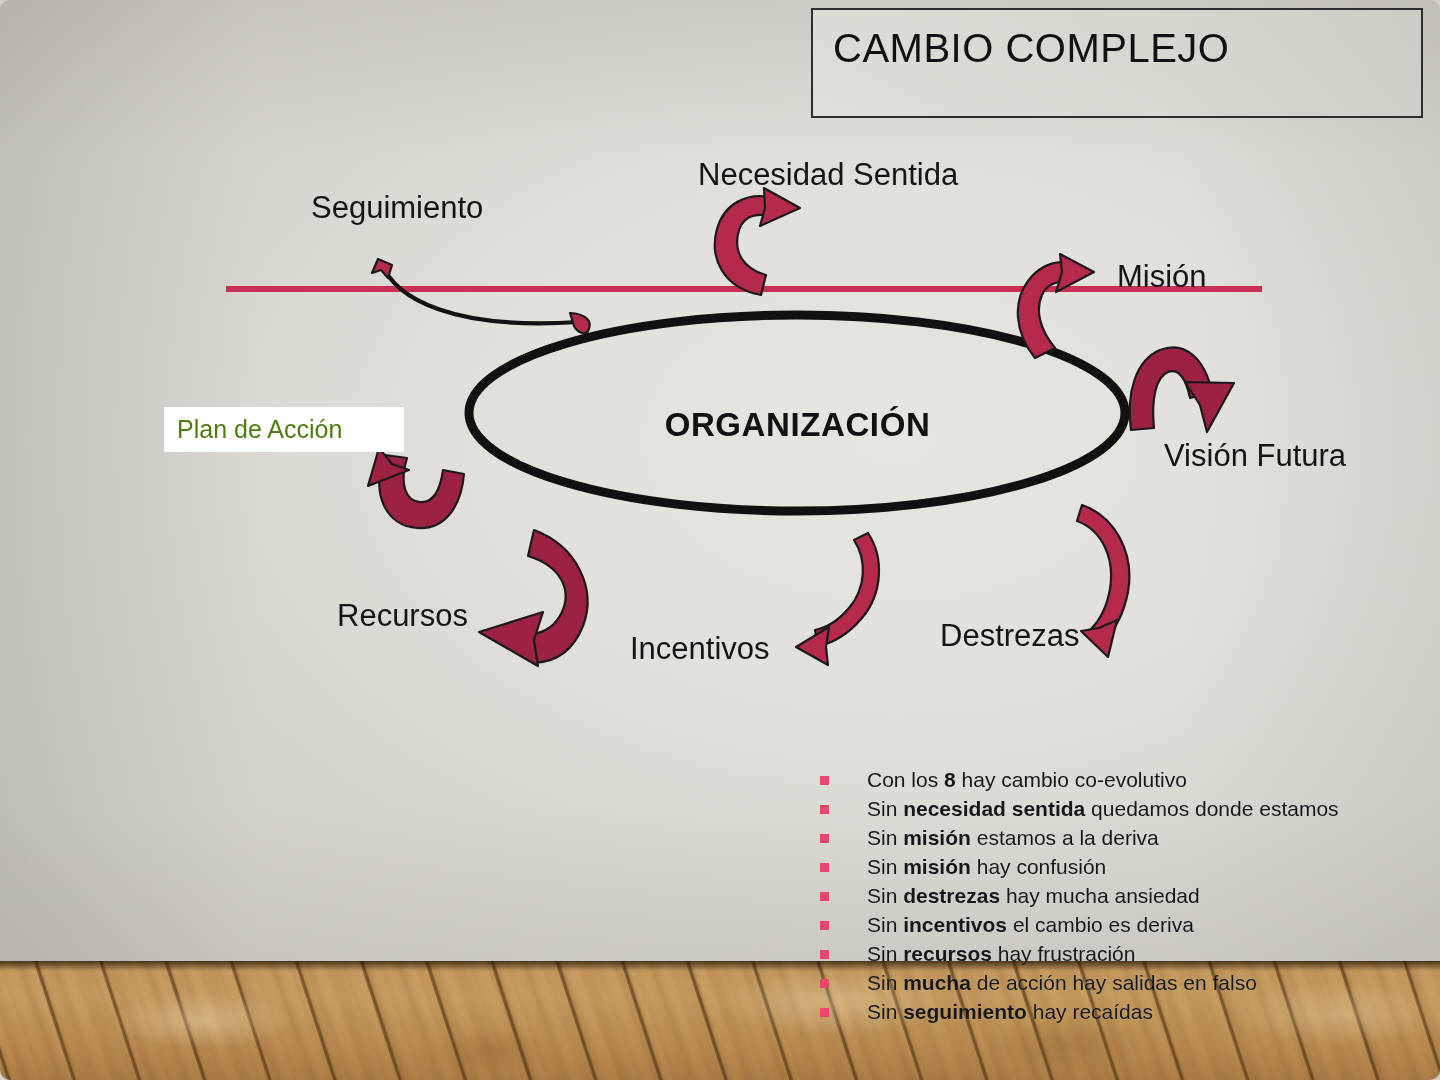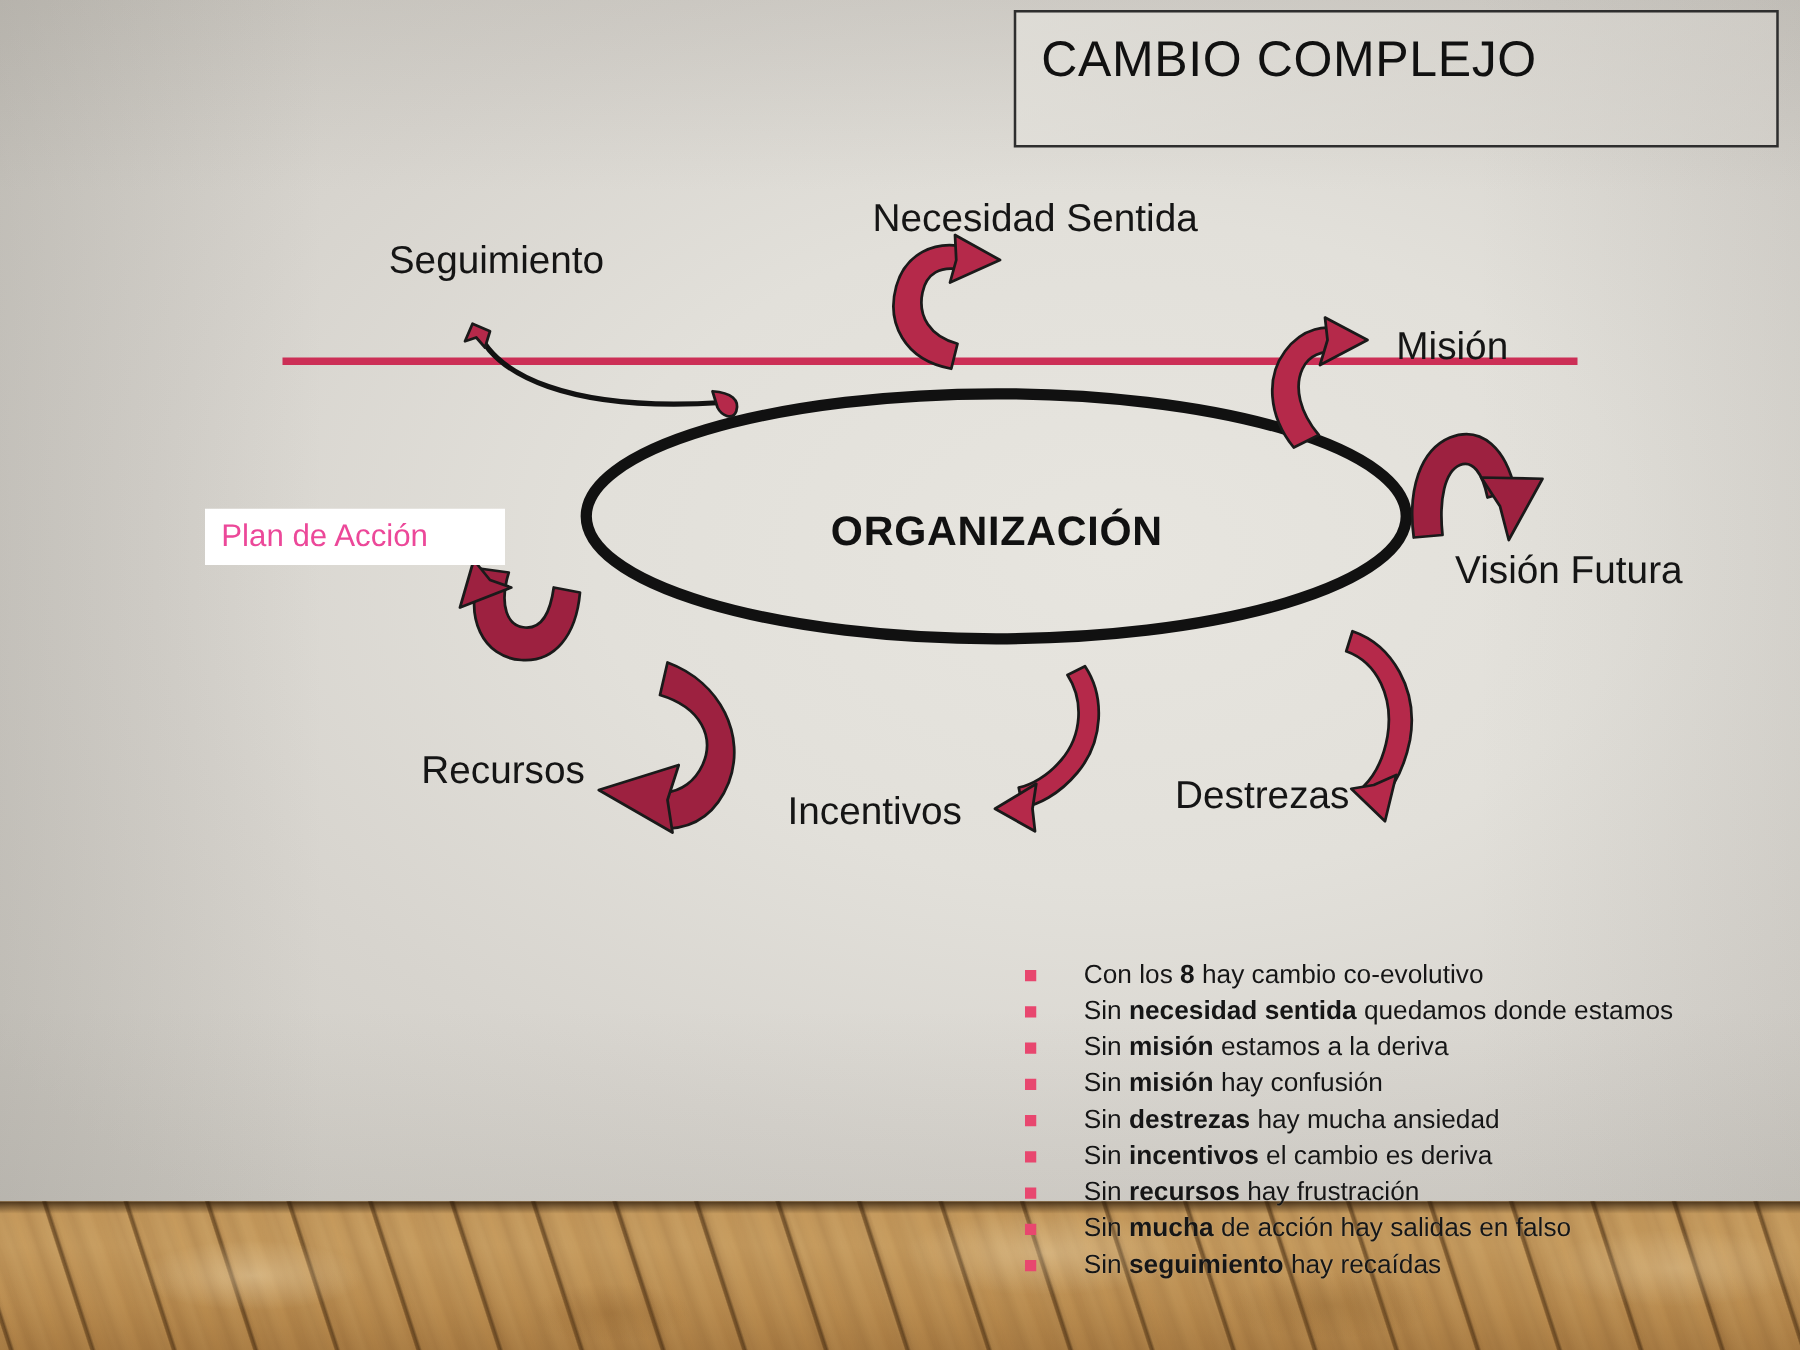--- a/index.html
+++ b/index.html
@@ -1,21 +1,21 @@
 <!DOCTYPE html>
 <html><head>
 <meta charset="utf-8">
 <style>
   html,body{margin:0;padding:0;}
   body{
     width:1440px;height:1080px;overflow:hidden;position:relative;
     font-family:"Liberation Sans", sans-serif;
     background:#d3d0ca;
   }
-  #slide{position:absolute;left:0;top:0;width:1440px;height:1080px;overflow:hidden;}
+  #slide{position:absolute;left:0;top:0;width:1440px;height:1080px;overflow:hidden;border-radius:10px;}
 
   
   .wall{
     position:absolute;left:0;top:0;width:1440px;height:961px;
     background:
       radial-gradient(ellipse 1100px 700px at 62% 46%, #e7e5df 0%, #e2e0da 38%, #d7d4ce 70%, #cfccc5 100%),
       linear-gradient(90deg,#d0cdc6 0%, #d8d5cf 25%, #e3e1db 55%, #dbd8d2 80%, #d4d1cb 100%);
   }
   .wall-shadow{
     position:absolute;left:0;top:0;width:1440px;height:961px;
@@ -112,21 +112,21 @@
     position:absolute;left:470px;top:406px;width:655px;text-align:center;
     font-size:33px;font-weight:bold;color:#111;letter-spacing:.6px;
     font-family:"Liberation Sans", sans-serif;
   }
 
   .plan-box{
     position:absolute;left:164px;top:407px;width:240px;height:45px;
     background:#ffffff;
   }
   .plan-text{
-    position:absolute;left:13px;top:8px;font-size:25px;color:#ec4899;
+    position:absolute;left:13px;top:8px;font-size:25px;color:#4d7c0f;
     font-family:"Liberation Sans", sans-serif;white-space:nowrap;
   }
 
   
   .bullets{position:absolute;left:820px;top:718px;width:560px;margin-top:48px;}
   .bullet-row{
     display:flex;align-items:flex-start;margin-bottom:2px;
   }
   .bullet-mark{
     width:9px;height:9px;background:#e8476f;flex:0 0 9px;

